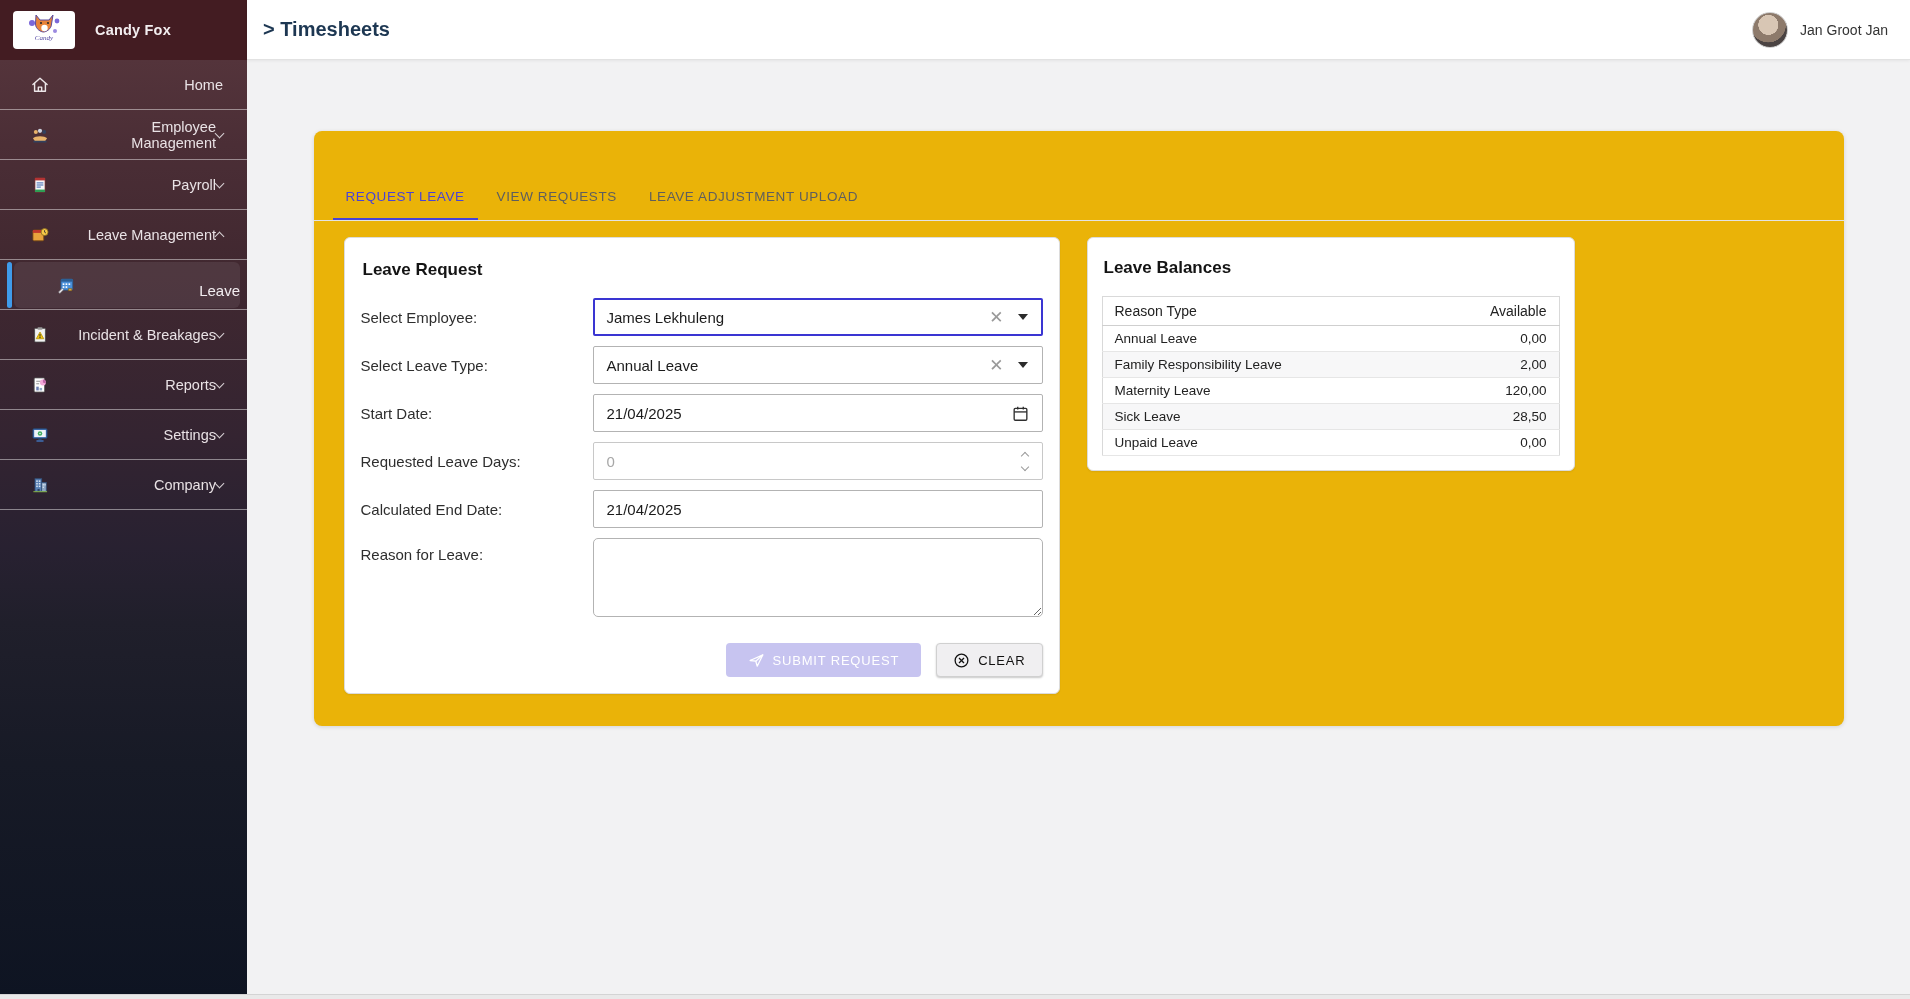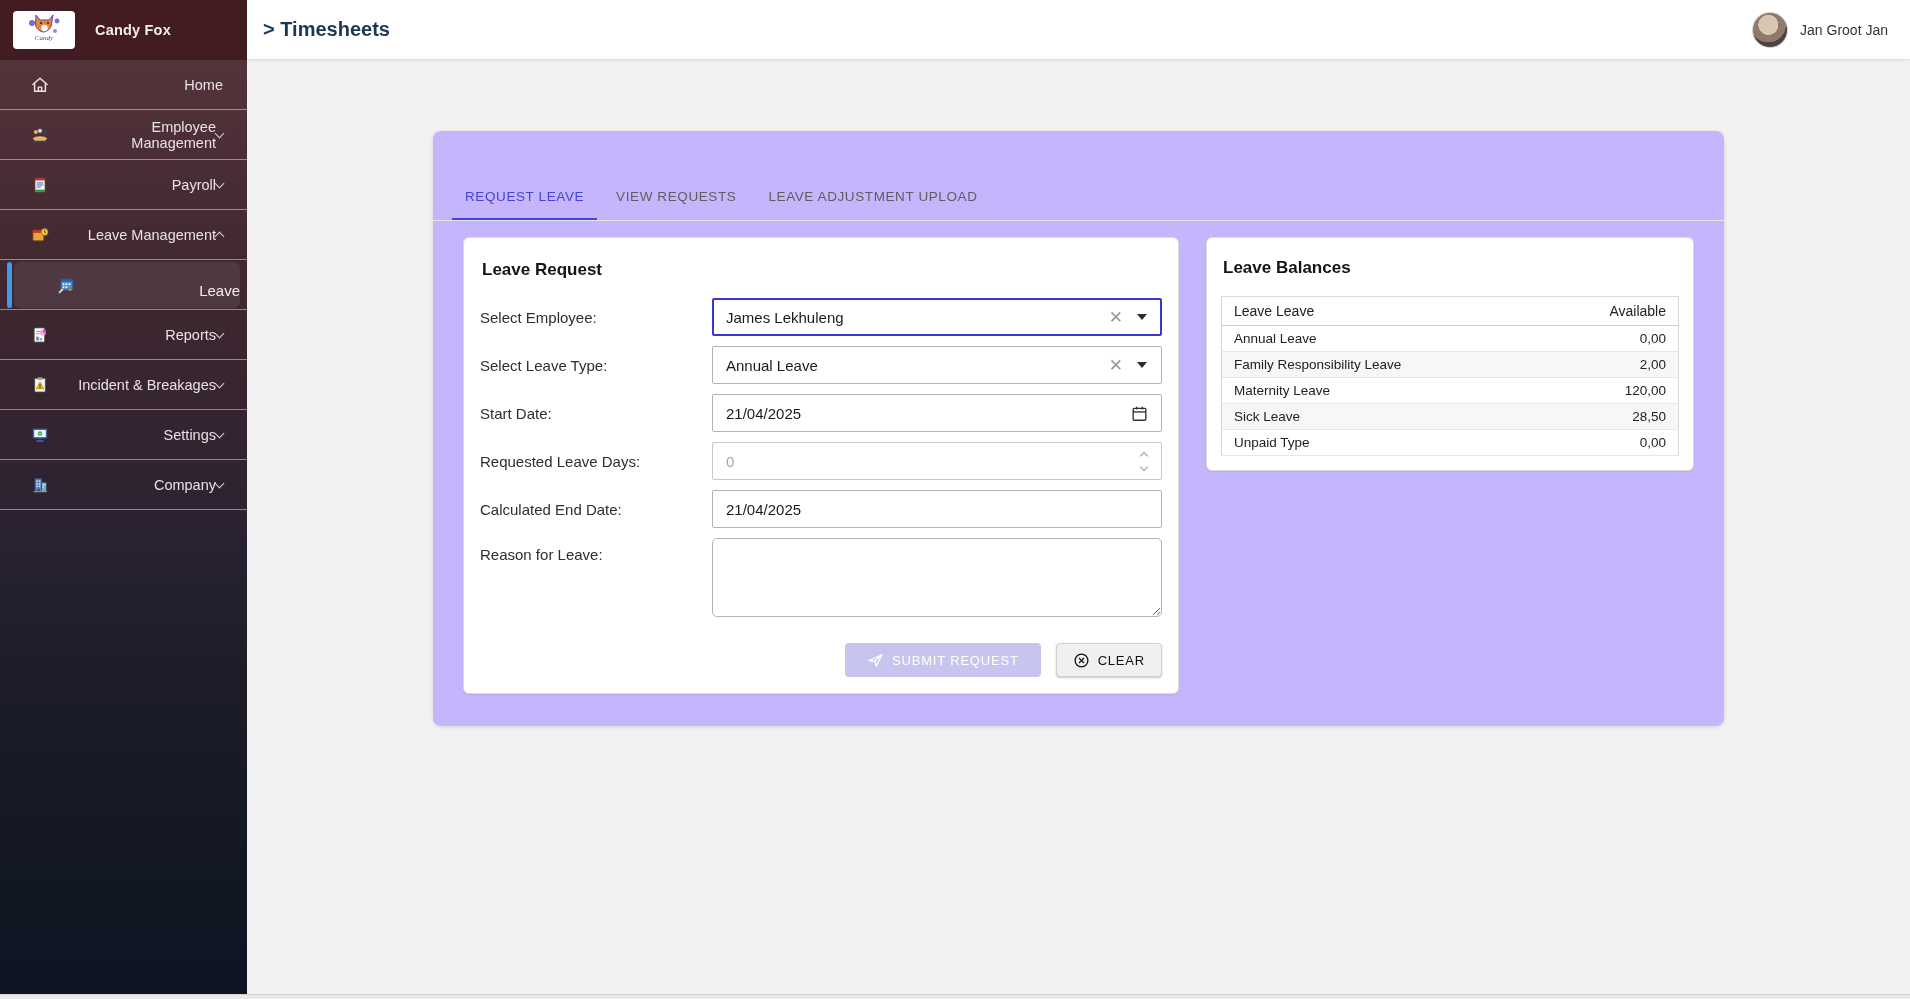--- a/index.html
+++ b/index.html
@@ -35,21 +35,21 @@
     padding:0 22px 0 16px; border-bottom:1px solid #e2e2e2; box-shadow:0 1px 3px rgba(0,0,0,.06); z-index:5; }
   .breadcrumb { font-size:20px; font-weight:bold; color:#1d3752; }
   .top-right { margin-left:auto; display:flex; align-items:center; }
   .avatar { width:36px; height:36px; border-radius:50%;
     background:radial-gradient(circle at 45% 35%, #d8c6b4 0 34%, #8d7a6b 35% 60%, #4a4342 61% 100%);
     border:1px solid #cfcfcf; }
   .user-name { font-size:14px; color:#333; margin-left:12px; }
 
   
   .content { flex:1; overflow:hidden; }
-  .card { width:1291px; margin:50px auto 0; background:#c4b5fd; border-radius:8px;
+  .card { width:1530px; margin:50px auto 0; background:#eab308; border-radius:8px;
     box-shadow:0 1px 4px rgba(0,0,0,.13); }
   .tabbar { display:flex; padding:44px 16px 0; border-bottom:1px solid #e3e3e3; }
   .tab { padding:14px 13px; margin:0 3px; font-size:13.5px; letter-spacing:.6px; color:#5e5e5e;
     border:none; background:none; cursor:pointer; border-bottom:2.5px solid transparent; font-family:inherit; }
   .tab.active { color:#4843d6; border-bottom-color:#4843d6; }
 
   .panels { display:flex; align-items:flex-start; padding:16px 28px 32px 30px; gap:27px; }
   .panel { border:1px solid #dcdcdc; border-radius:6px; background:#fff; box-shadow:0 1px 2px rgba(0,0,0,.07); }
   .panel-lr { width:716px; padding:16px; }
   .panel-lb { width:488px; padding:14px; }
@@ -182,43 +182,43 @@
                   <rect x="15" y="16.5" width="4" height="2.5" fill="#d9a441" stroke="#7a5a16" stroke-width=".6"></rect>
                 </svg>
               </span>
               <span class="lbl">Leave</span>
             </div>
           </div>
         </div>
         <div class="mi">
           <span class="ic">
             <svg width="20" height="20" viewBox="0 0 24 24">
+              <rect x="5.5" y="4" width="13" height="16.5" rx="1.2" fill="#f2f2f2" stroke="#444"></rect>
+              <rect x="9" y="2.8" width="6" height="3" rx="1" fill="#999"></rect>
+              <path d="M12 8.5l4.5 8h-9z" fill="#f1c40f" stroke="#b7950b"></path>
+              <rect x="11.4" y="10.8" width="1.2" height="3" fill="#333"></rect>
+              <circle cx="12" cy="15" r=".8" fill="#333"></circle>
+            </svg>
+          </span>
+          <span class="lbl">Incident &amp; Breakages</span>
+          <span class="chev"></span>
+        </div>
+        <div class="mi">
+          <span class="ic">
+            <svg width="20" height="20" viewBox="0 0 24 24">
               <rect x="5" y="3.5" width="12.5" height="17" rx="1.2" fill="#fdfdfd" stroke="#555"></rect>
               <line x1="7.5" y1="7.5" x2="13" y2="7.5" stroke="#888" stroke-width="1.1"></line>
               <line x1="7.5" y1="10.5" x2="11" y2="10.5" stroke="#888" stroke-width="1.1"></line>
               <circle cx="15.5" cy="9" r="3.6" fill="#f2a7d8"></circle>
               <path d="M15.5 9 L15.5 5.4 A3.6 3.6 0 0 1 18.9 10.2 Z" fill="#c065a8"></path>
               <rect x="7.5" y="14" width="3" height="4.5" fill="#6b7fb3"></rect>
               <rect x="11.5" y="15.5" width="3" height="3" fill="#8fa7c4"></rect>
             </svg>
           </span>
           <span class="lbl">Reports</span>
-          <span class="chev"></span>
-        </div>
-        <div class="mi">
-          <span class="ic">
-            <svg width="20" height="20" viewBox="0 0 24 24">
-              <rect x="5.5" y="4" width="13" height="16.5" rx="1.2" fill="#f2f2f2" stroke="#444"></rect>
-              <rect x="9" y="2.8" width="6" height="3" rx="1" fill="#999"></rect>
-              <path d="M12 8.5l4.5 8h-9z" fill="#f1c40f" stroke="#b7950b"></path>
-              <rect x="11.4" y="10.8" width="1.2" height="3" fill="#333"></rect>
-              <circle cx="12" cy="15" r=".8" fill="#333"></circle>
-            </svg>
-          </span>
-          <span class="lbl">Incident &amp; Breakages</span>
           <span class="chev"></span>
         </div>
         <div class="mi">
           <span class="ic">
             <svg width="20" height="20" viewBox="0 0 24 24">
               <rect x="3.5" y="4.5" width="17" height="11.5" rx="1.3" fill="#3f6fb5" stroke="#27476f"></rect>
               <rect x="5" y="6" width="14" height="8.5" fill="#eef3f8"></rect>
               <circle cx="12" cy="10.2" r="2.7" fill="#3fae5f"></circle>
               <circle cx="12" cy="10.2" r="1" fill="#eef3f8"></circle>
               <rect x="10" y="16" width="4" height="2.2" fill="#27476f"></rect>
@@ -350,21 +350,21 @@
                 <span>CLEAR</span>
               </button>
             </div>
           </section>
 
           <section class="panel panel-lb">
             <h2 class="panel-title">Leave Balances</h2>
             <table class="balances">
               <thead>
                 <tr>
-                  <th>Leave Leave</th>
+                  <th>Reason Type</th>
                   <th class="num">Available</th>
                 </tr>
               </thead>
               <tbody id="balances-body">
                   <tr class="">
                     <td>Annual Leave</td>
                     <td class="num">0,00</td>
                   </tr>
                   <tr class="stripe">
                     <td>Family Responsibility Leave</td>
@@ -372,21 +372,21 @@
                   </tr>
                   <tr class="">
                     <td>Maternity Leave</td>
                     <td class="num">120,00</td>
                   </tr>
                   <tr class="stripe">
                     <td>Sick Leave</td>
                     <td class="num">28,50</td>
                   </tr>
                   <tr class="">
-                    <td>Unpaid Type</td>
+                    <td>Unpaid Leave</td>
                     <td class="num">0,00</td>
                   </tr>
                 </tbody>
             </table>
           </section>
 
         </div>
       </div>
     </div>
   </div>

